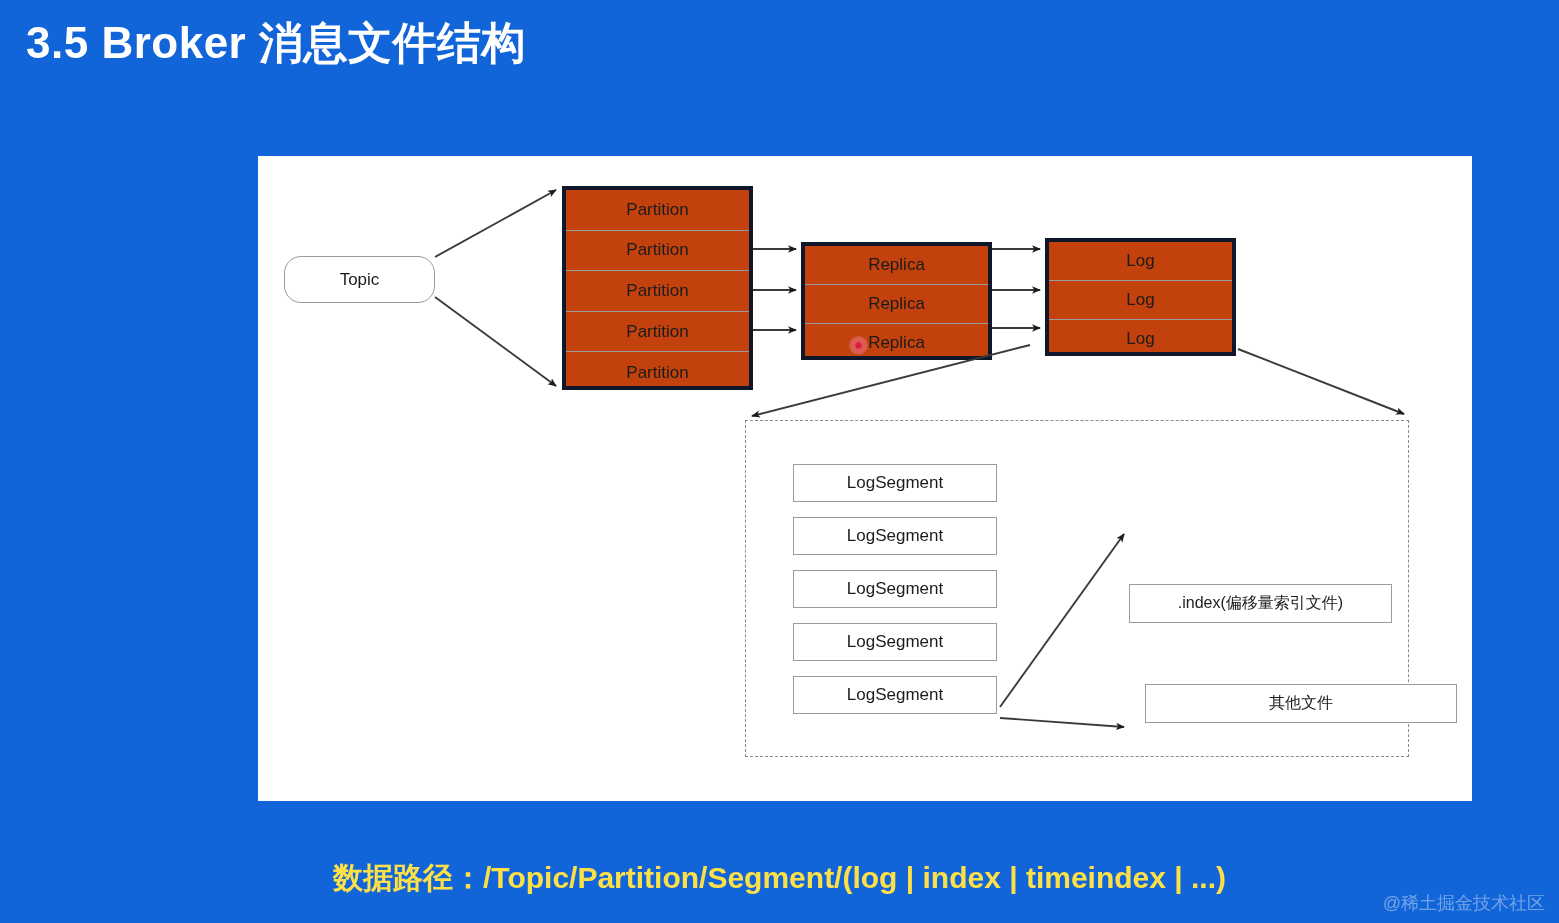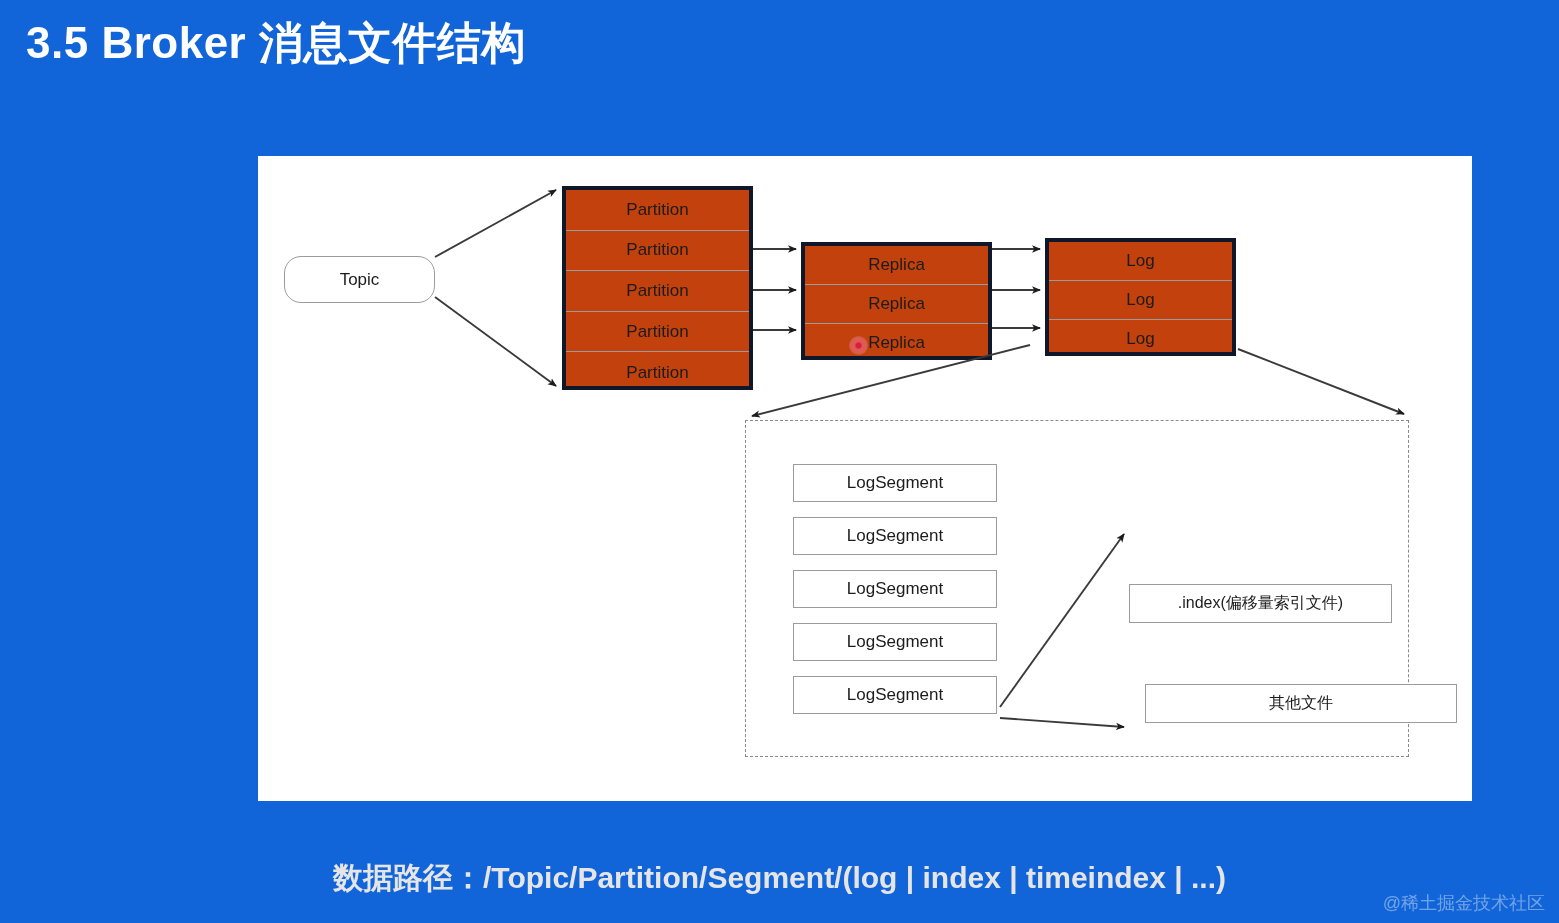--- a/index.html
+++ b/index.html
@@ -90,21 +90,21 @@
       rgba(240,150,160,0.22) 75%,
       rgba(255,255,255,0) 100%);
   }
 
   
   .caption {
     position: absolute;
     left: 0; top: 858px;
     width: 1559px;
     text-align: center;
-    color: #e5e5e5;
+    color: #fde047;
     font-size: 30px;
     font-weight: 700;
     white-space: nowrap;
   }
 
   
   .watermark {
     position: absolute;
     right: 14px; bottom: 8px;
     color: rgba(255,255,255,0.40);

